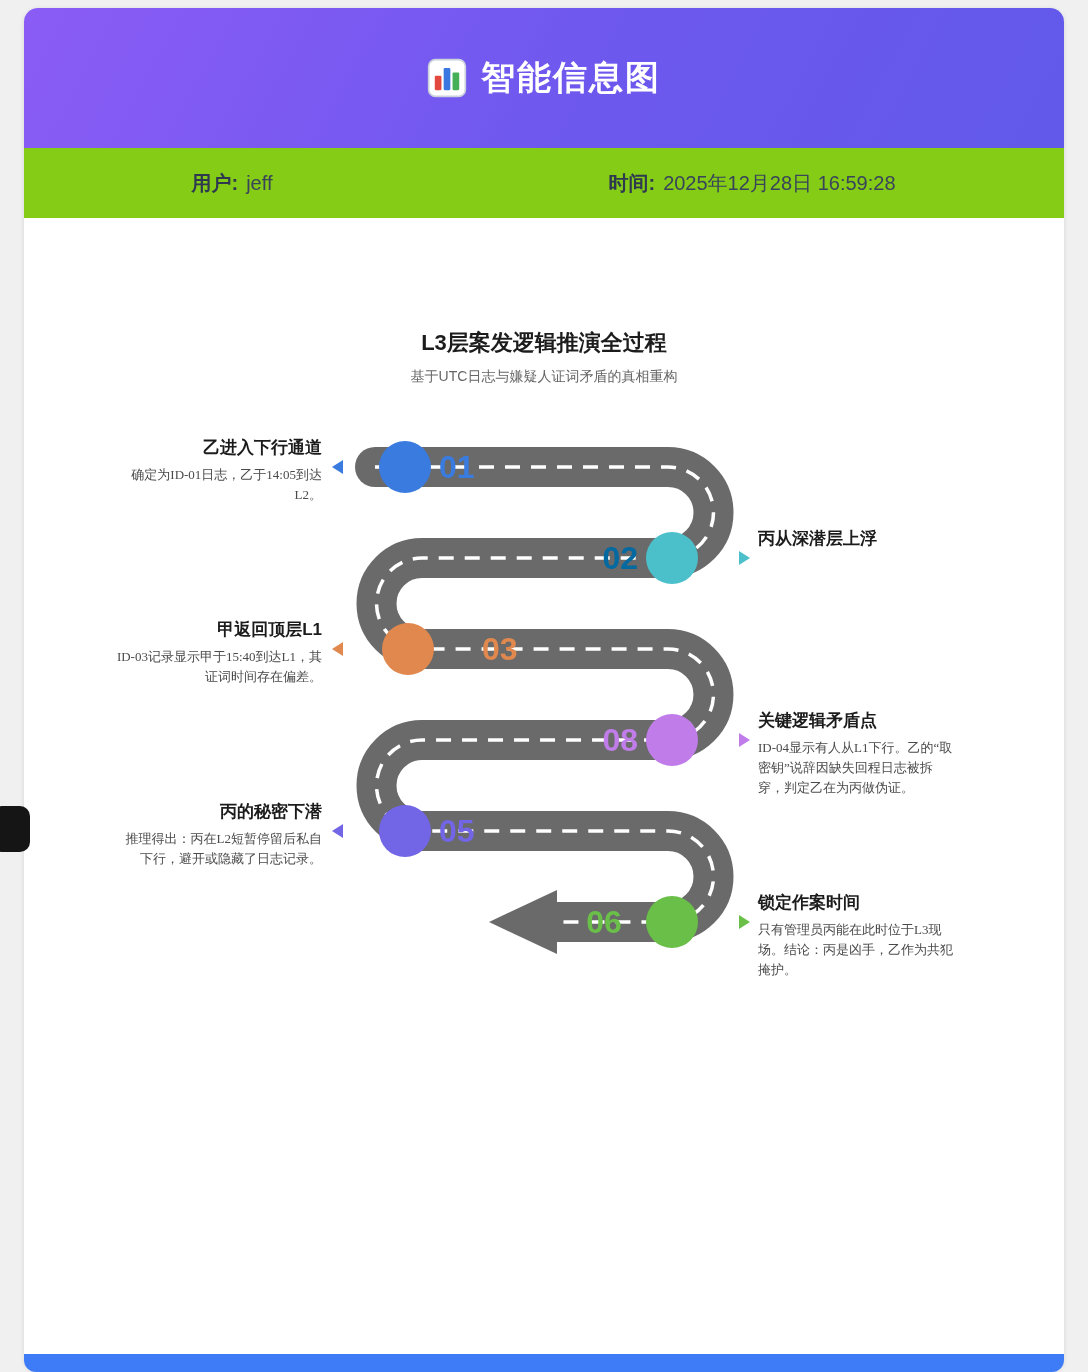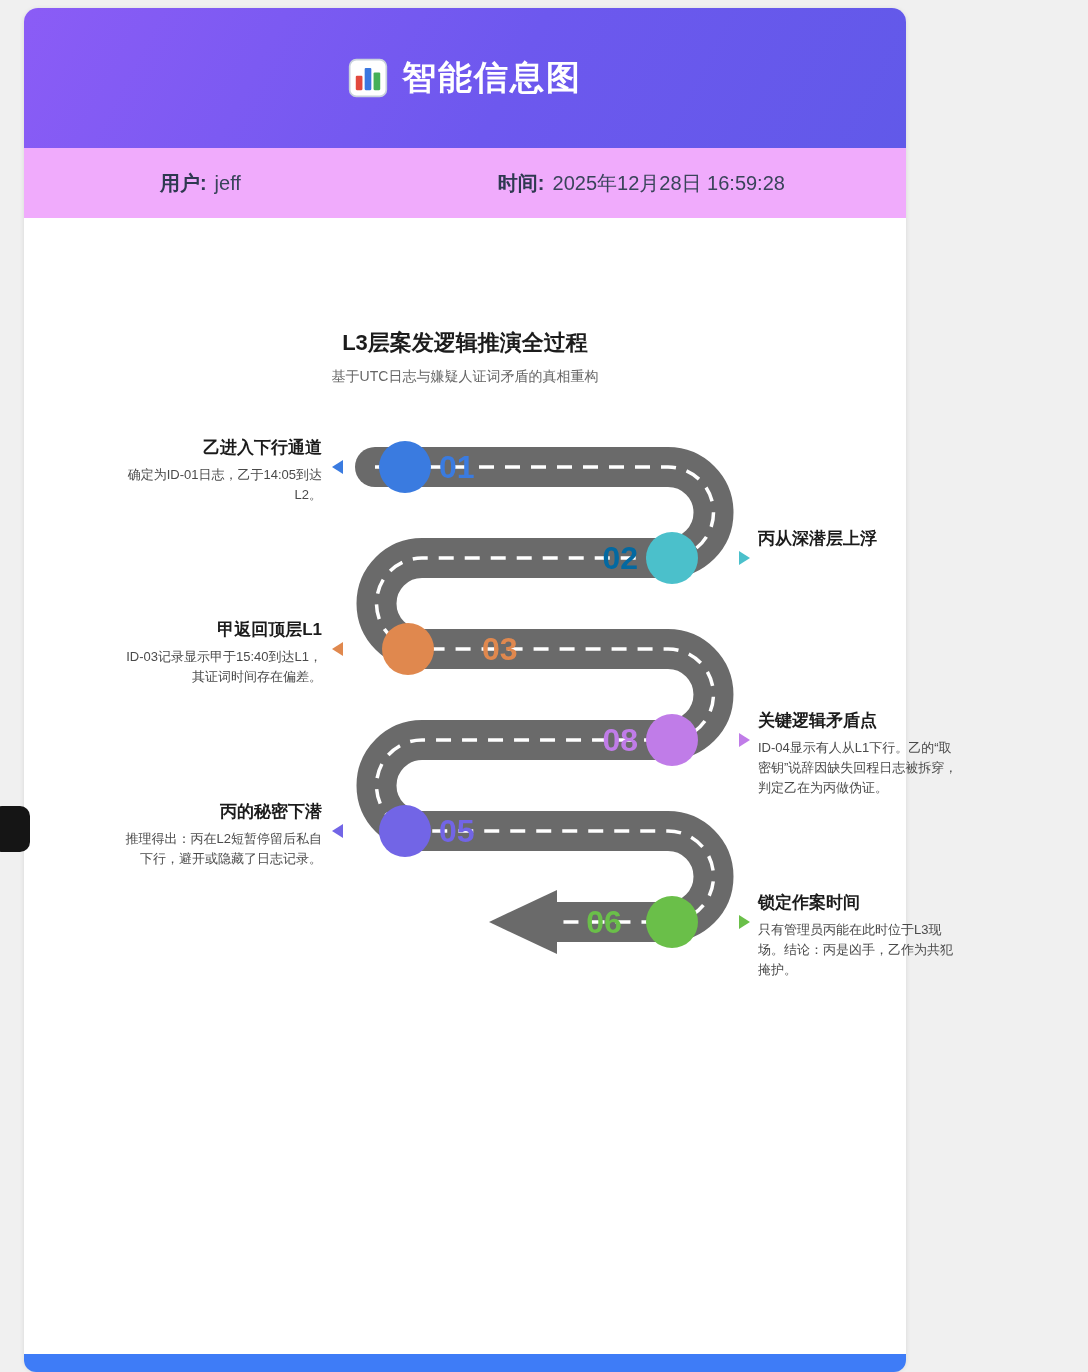--- a/index.html
+++ b/index.html
@@ -4,35 +4,35 @@
 <style>
   * { margin:0; padding:0; box-sizing:border-box; }
   html,body { width:1088px; height:1372px; }
   body {
     background:#f0f0f0;
     font-family:"Liberation Sans","DejaVu Sans",sans-serif;
     position:relative;
     overflow:hidden;
   }
   .card {
-    position:absolute; left:24px; top:8px; width:882px; height:1364px;
+    position:absolute; left:24px; top:8px; width:1040px; height:1364px;
     background:#ffffff; border-radius:14px;
     box-shadow:0 1px 5px rgba(0,0,0,0.10);
   }
   
   .hero {
     height:140px; border-radius:14px 14px 0 0;
     background:linear-gradient(118deg,#8b5cf6 0%,#6d58ee 55%,#6159e9 100%);
     display:flex; align-items:center; justify-content:center; gap:14px;
   }
   .hero h1 { color:#fff; font-size:34px; font-weight:700; letter-spacing:2px; }
   .hero-icon { display:flex; }
   
   .meta {
-    height:70px; background:#f0abfc; display:flex; align-items:center;
+    height:70px; background:#84cc16; display:flex; align-items:center;
     font-size:20px; color:#39445a;
   }
   .meta-item { display:flex; justify-content:center; align-items:center; gap:8px; }
   .meta-item.u { flex:0 0 40%; }
   .meta-item.t { flex:1; }
   .meta-label { font-weight:700; color:#2e3950; }
   
   .info-title {
     position:absolute; left:0; top:320px; width:100%;
     text-align:center; font-size:22px; font-weight:700; color:#1c1c1c;
@@ -65,21 +65,21 @@
          border-top:7px solid transparent; border-bottom:7px solid transparent; }
   .tri-left  { border-right:11px solid #999; }
   .tri-right { border-left:11px solid #999; }
   .t0{left:308px;top:452px}.t1{left:715px;top:543px}.t2{left:308px;top:634px}
   .t3{left:715px;top:725px}.t4{left:308px;top:816px}.t5{left:715px;top:907px}
   
   .tbox { position:absolute; width:208px; }
   .tbox.align-r { text-align:right; }
   .tbox.align-l { width:200px; text-align:left; }
   .ttl { font-size:17px; font-weight:700; color:#1b1b1b; margin-bottom:6px; }
-  .dsc { font-size:13px; color:#4a4a4a; line-height:20px; }
+  .dsc { font-size:13px; color:#4a4a4a; line-height:20px;font-family:Liberation Serif, serif; }
   .b0{left:90px;top:428px}.b1{left:734px;top:519px}.b2{left:90px;top:610px}
   .b3{left:734px;top:701px}.b4{left:90px;top:792px}.b5{left:734px;top:883px}
   
   .footer-strip {
     position:absolute; left:0; bottom:0; width:100%; height:18px;
     background:#3e7cf7; border-radius:0 0 12px 12px;
   }
   
   .side-tab {
     position:absolute; left:-8px; top:806px; width:38px; height:46px;

